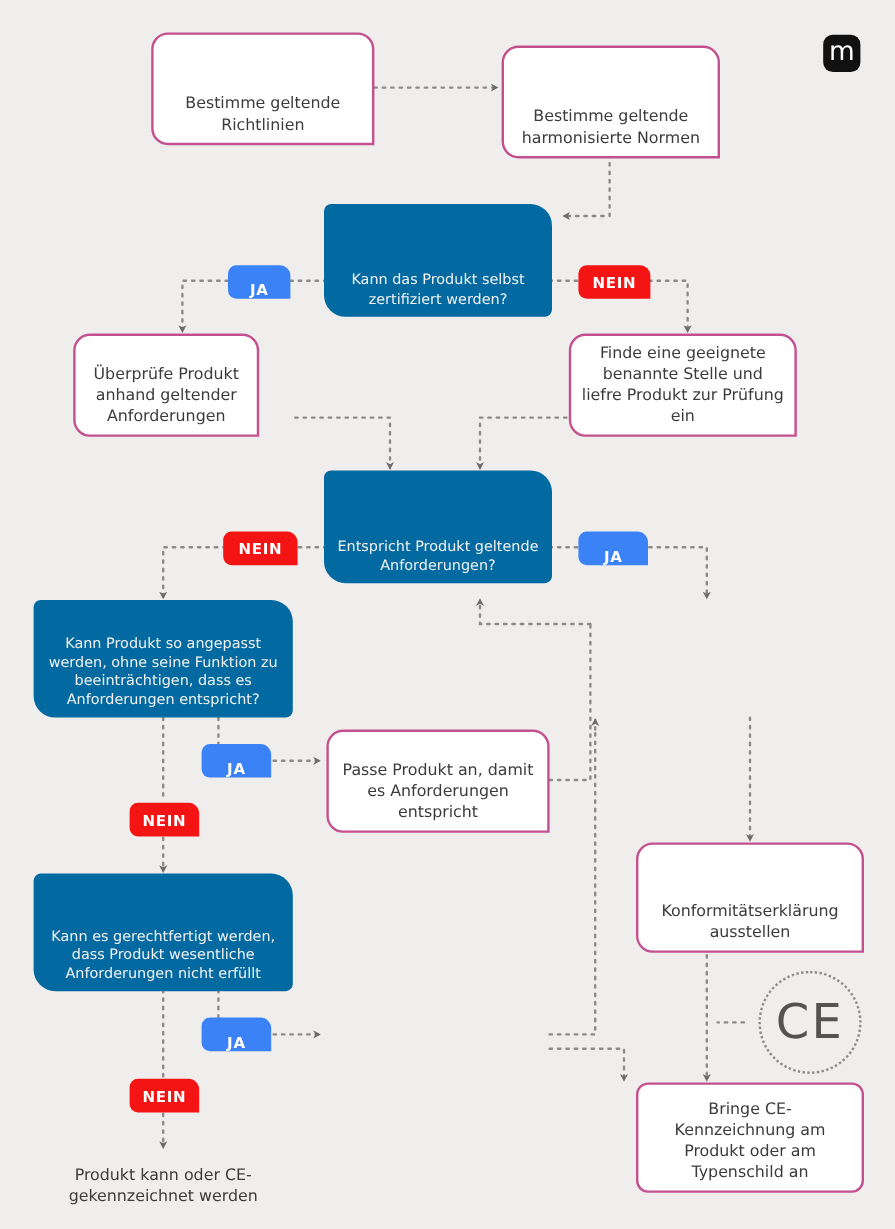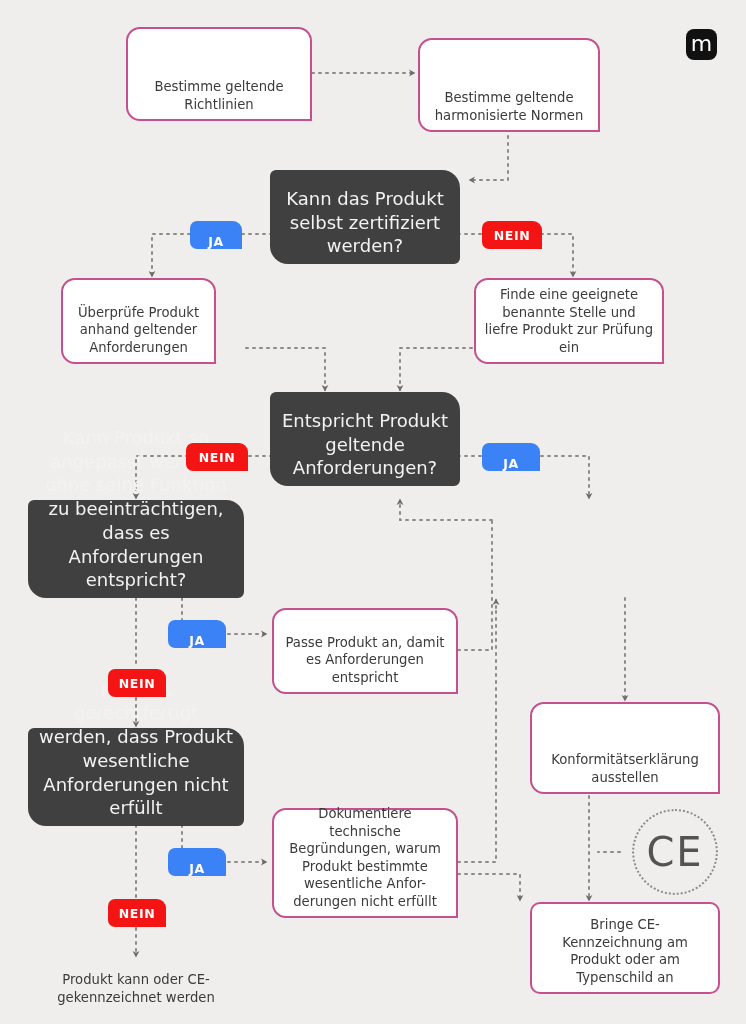--- a/index.html
+++ b/index.html
@@ -37,24 +37,24 @@
   .node.process {
     background: #ffffff;
     border: 2px solid #c4508f;
     border-radius: 14px 14px 0 14px;
     color: #3b3b3b;
     font-size: 13.2px;
     padding: 6px 8px;
   }
   
   .node.decision {
-    background: #404040;
+    background: #0369a1;
     border-radius: 6px 18px 6px 18px;
     color: #f2f2f2;
-    font-size: 18px;
+    font-size: 12px;
     padding: 6px 10px;
   }
   
   .node.plain {
     color: #3b3b3b;
     font-size: 13.2px;
     background: transparent;
   }
   
   .badge {
@@ -216,23 +216,20 @@
   </div>
 
   <div class="node decision" style="left:28px; top:728px; width:216px; height:98px;">
     <span>Kann es gerechtfertigt werden, dass Produkt wesentliche Anforderungen nicht erfüllt</span>
   </div>
 
   <div class="node process" style="left:530px; top:702px; width:190px; height:92px;">
     <span>Konformitätserklärung ausstellen</span>
   </div>
 
-  <div class="node process" style="left:272px; top:808px; width:186px; height:110px;">
-    <span>Dokumentiere technische Begründungen, warum Produkt bestimmte wesentliche Anfor-derungen nicht erfüllt</span>
-  </div>
 
   <div class="node process" style="left:530px; top:902px; width:190px; height:92px;border-radius:10px;">
     <span>Bringe CE-Kennzeichnung am Produkt oder am Typenschild an</span>
   </div>
 
   <div class="node plain" style="left:36px; top:960px; width:200px; height:46px;">
     <span>Produkt kann oder CE-gekennzeichnet werden</span>
   </div>
 
   <div class="badge yes" style="left:190px; top:221px; width:52px;">

